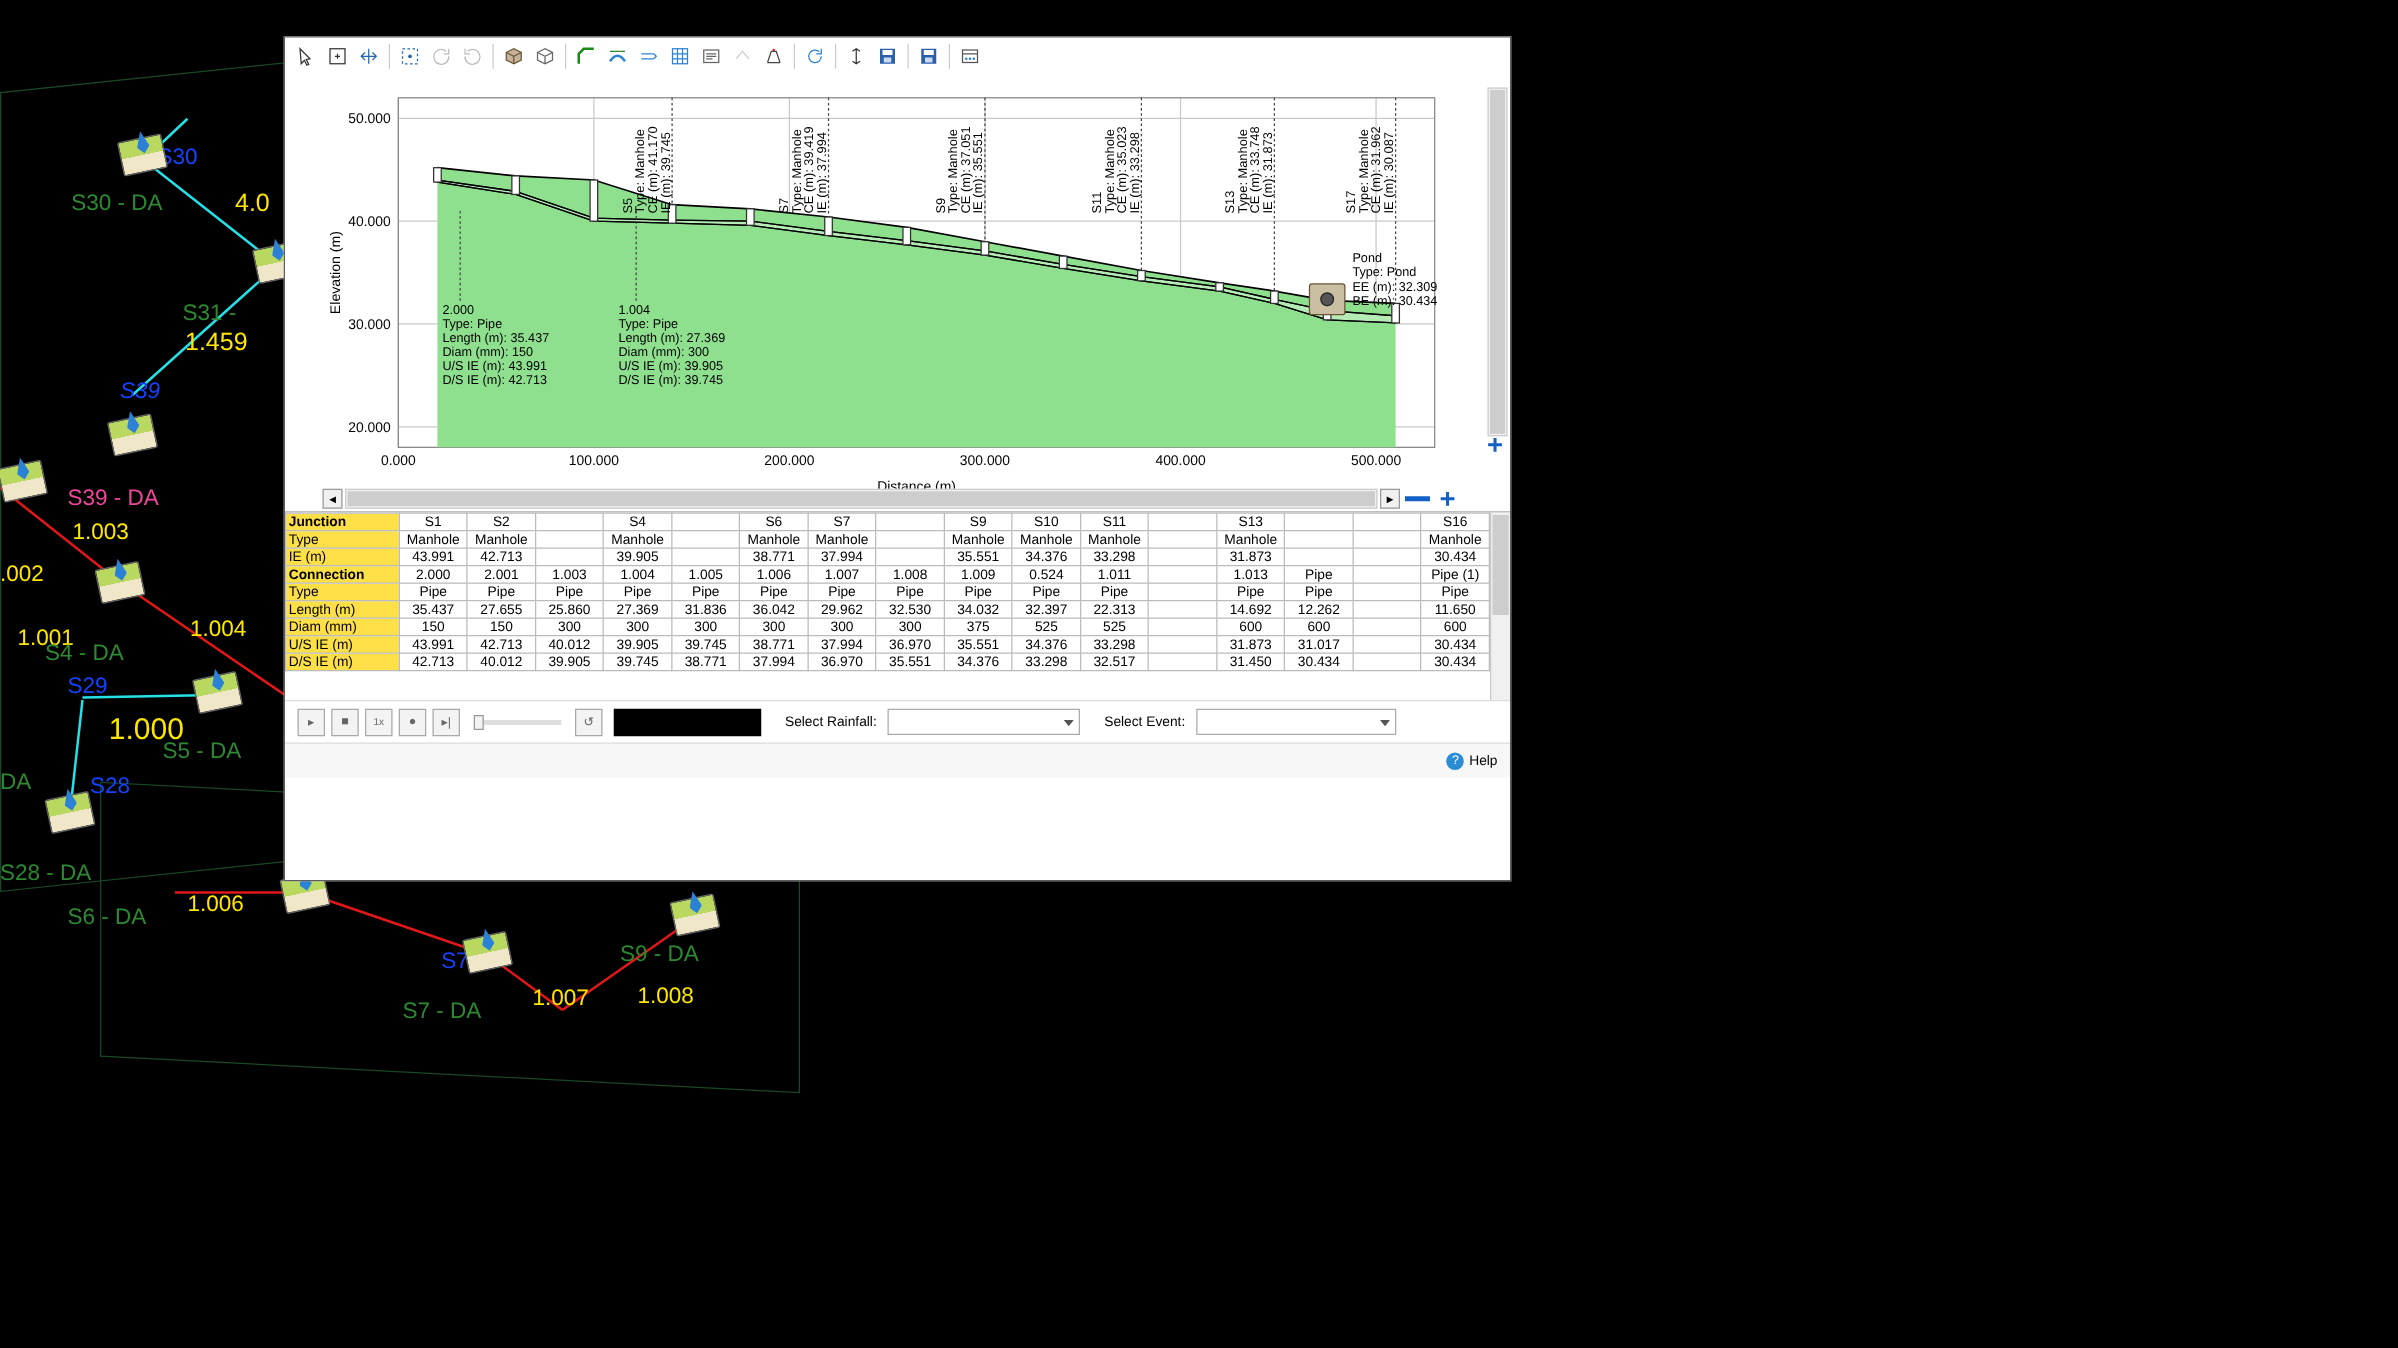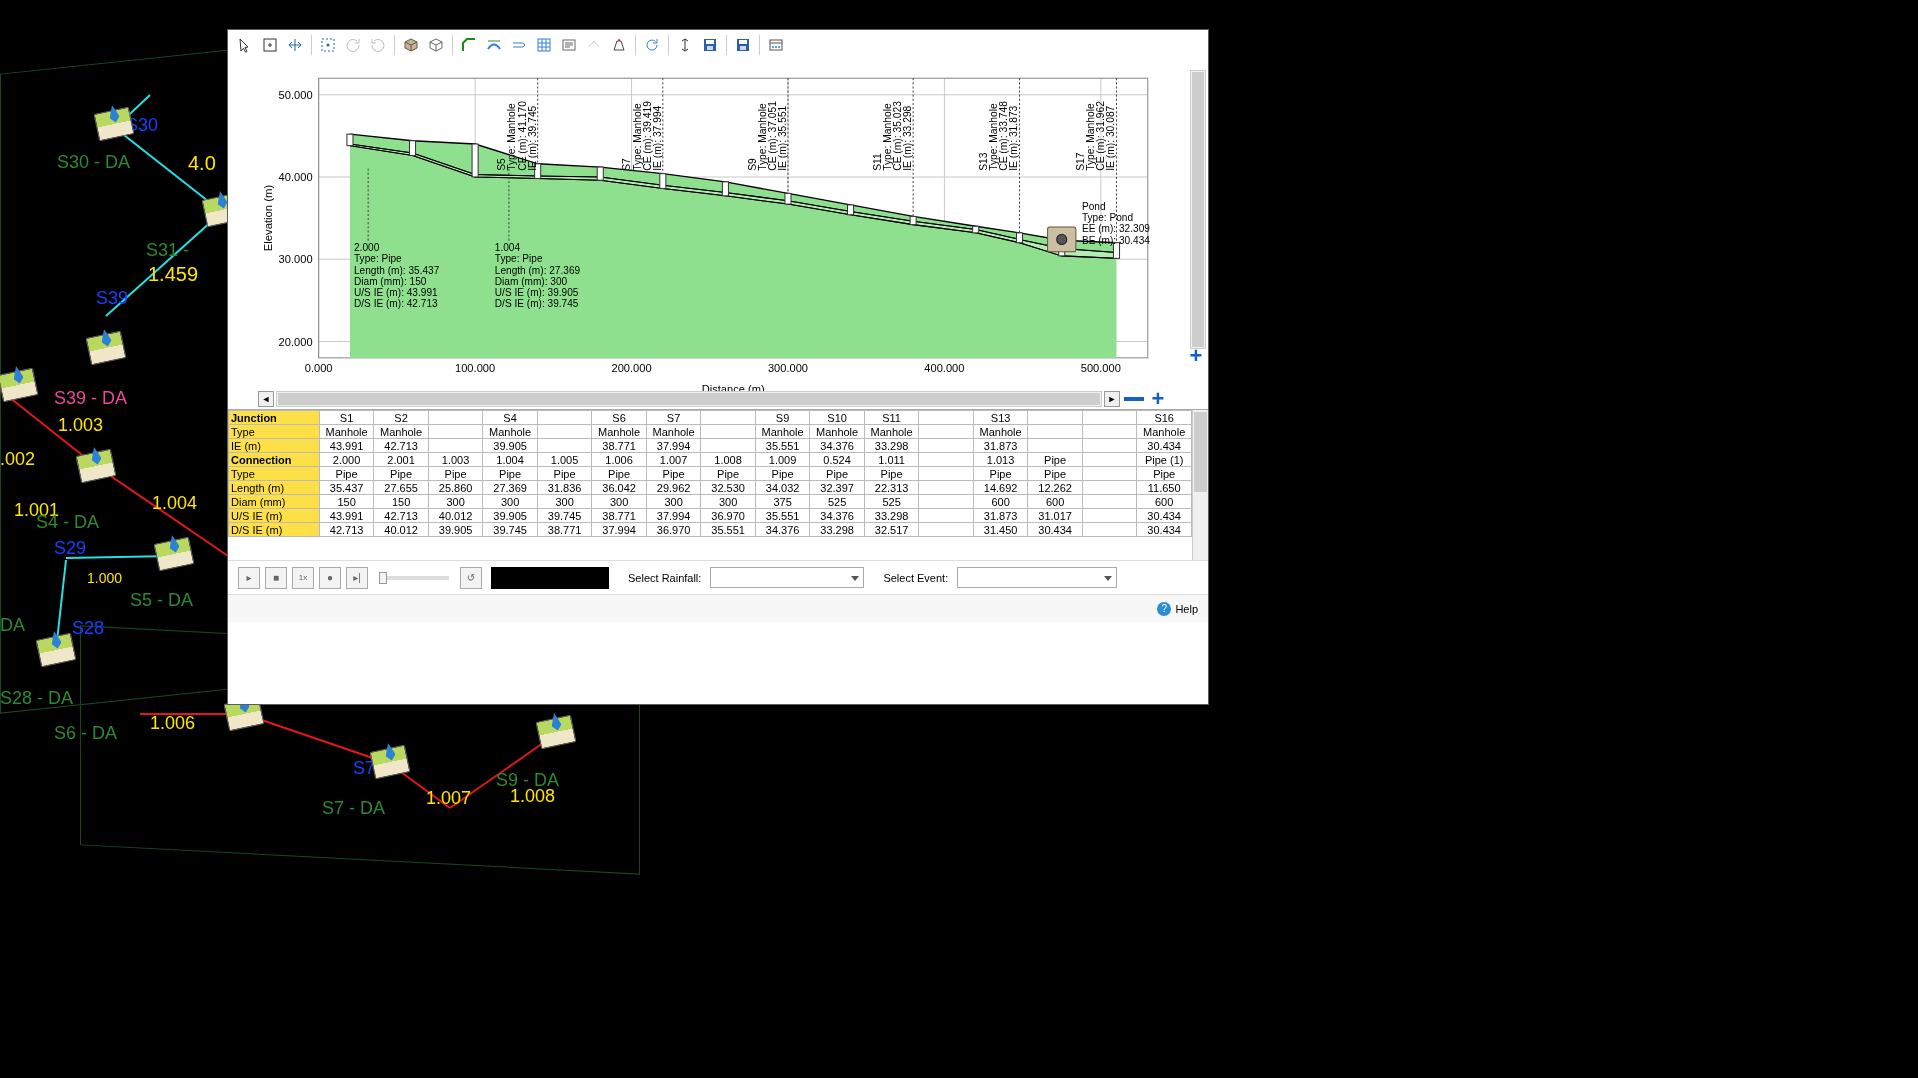--- a/index.html
+++ b/index.html
@@ -82,38 +82,38 @@
     <line x1="244" y1="714" x2="390" y2="764" stroke="#e21818" stroke-width="2"></line>
     <line x1="390" y1="764" x2="450" y2="808" stroke="#e21818" stroke-width="2"></line>
     <line x1="450" y1="808" x2="556" y2="734" stroke="#e21818" stroke-width="2"></line>
   </svg>
   <div id="bg-labels">
       <span class="map-label" style="left: 126px; top: 115px; color: rgb(20, 66, 255);">S30</span>
       <span class="map-label" style="left: 57px; top: 152px; color: rgb(45, 138, 50);">S30 - DA</span>
       <span class="map-label" style="left: 188px; top: 152px; color: rgb(255, 230, 0); font-size: 20px;">4.0</span>
       <span class="map-label" style="left: 146px; top: 240px; color: rgb(45, 138, 50);">S31 - </span>
       <span class="map-label" style="left: 148px; top: 263px; color: rgb(255, 230, 0); font-size: 20px;">1.459</span>
-      <span class="map-label" style="left: 96px; top: 288px; color: rgb(20, 66, 255);">S39</span>
+      <span class="map-label" style="left: 96px; top: 302px; color: rgb(20, 66, 255); font-style: italic;">S39</span>
       <span class="map-label" style="left: 54px; top: 388px; color: #ec4899;">S39 - DA</span>
       <span class="map-label" style="left: 58px; top: 415px; color: rgb(255, 230, 0); font-size: 18px;">1.003</span>
       <span class="map-label" style="left: 0px; top: 449px; color: rgb(255, 230, 0); font-size: 18px;">.002</span>
       <span class="map-label" style="left: 88px; top: 455px; color: rgb(20, 66, 255);">S4</span>
       <span class="map-label" style="left: 152px; top: 493px; color: rgb(255, 230, 0); font-size: 18px;">1.004</span>
       <span class="map-label" style="left: 14px; top: 500px; color: rgb(255, 230, 0); font-size: 18px;">1.001</span>
       <span class="map-label" style="left: 36px; top: 512px; color: rgb(45, 138, 50);">S4 - DA</span>
       <span class="map-label" style="left: 54px; top: 538px; color: rgb(20, 66, 255);">S29</span>
-      <span class="map-label" style="left: 87px; top: 570px; color: rgb(255, 230, 0); font-size: 14px;">1.000</span>
+      <span class="map-label" style="left: 87px; top: 570px; color: rgb(255, 230, 0); font-size: 24px;">1.000</span>
       <span class="map-label" style="left: 130px; top: 590px; color: rgb(45, 138, 50);">S5 - DA</span>
       <span class="map-label" style="left: 0px; top: 615px; color: rgb(45, 138, 50);">DA</span>
       <span class="map-label" style="left: 72px; top: 618px; color: rgb(20, 66, 255);">S28</span>
       <span class="map-label" style="left: 0px; top: 688px; color: rgb(45, 138, 50);">S28 - DA</span>
       <span class="map-label" style="left: 54px; top: 723px; color: rgb(45, 138, 50);">S6 - DA</span>
       <span class="map-label" style="left: 150px; top: 713px; color: rgb(255, 230, 0); font-size: 18px;">1.006</span>
       <span class="map-label" style="left: 353px; top: 758px; color: rgb(20, 66, 255);">S7</span>
-      <span class="map-label" style="left: 496px; top: 753px; color: rgb(45, 138, 50); margin-top: 17px;">S9 - DA</span>
+      <span class="map-label" style="left: 496px; top: 753px; color: rgb(45, 138, 50);">S9 - DA</span>
       <span class="map-label" style="left: 426px; top: 788px; color: rgb(255, 230, 0); font-size: 18px;">1.007</span>
       <span class="map-label" style="left: 510px; top: 786px; color: rgb(255, 230, 0); font-size: 18px;">1.008</span>
       <span class="map-label" style="left: 322px; top: 798px; color: rgb(45, 138, 50);">S7 - DA</span>
     </div>
   <div id="bg-nodes">
       <div class="node-icon" style="left: 96px; top: 110px;"></div>
       <div class="node-icon" style="left: 204px; top: 196px;"></div>
       <div class="node-icon" style="left: 88px; top: 334px;"></div>
       <div class="node-icon" style="left: 0px; top: 371px;"></div>
       <div class="node-icon" style="left: 78px; top: 452px;"></div>

